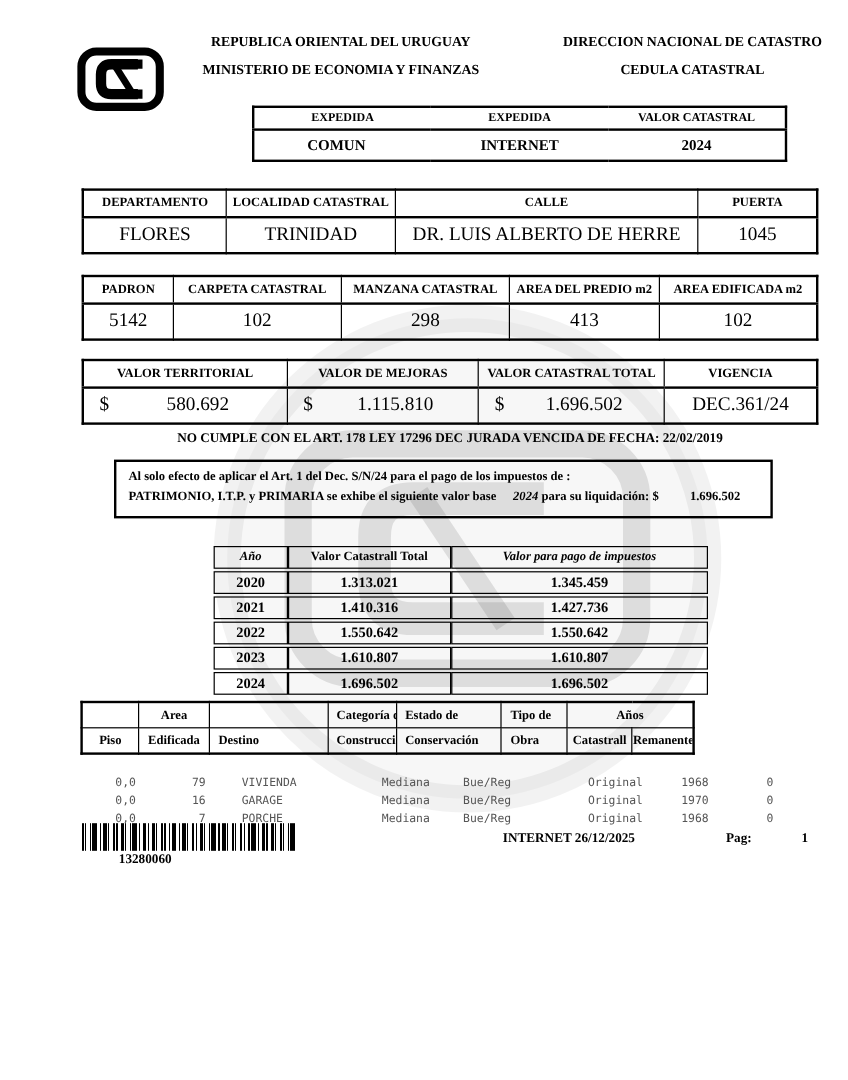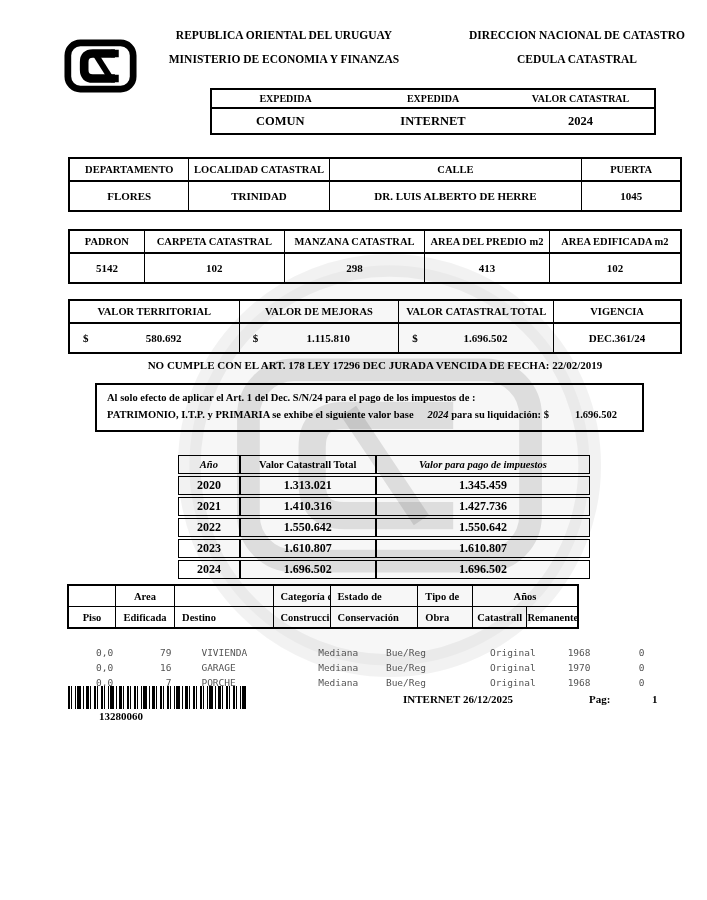--- a/index.html
+++ b/index.html
@@ -18,21 +18,21 @@
   td{padding:0;overflow:hidden;white-space:nowrap;}
   
   .t1{position:absolute;left:210px;top:88px;width:446px;border:2px solid #000;}
   .t1 .th td{font-weight:bold;font-size:10px;text-align:center;height:17px;border-bottom:2px solid #000;}
   .t1 .tv td{font-weight:bold;font-size:12.5px;text-align:center;height:24px;}
   .t1 .tv td.left{text-align:left;padding-left:44px;}
   
   .grid{position:absolute;left:68px;width:614px;border:2px solid #000;}
   .grid td{border:1.5px solid #000;}
   .grid .th td{font-weight:bold;font-size:10.5px;text-align:center;height:21px;border-bottom:2px solid #000;}
-  .grid .tv td{font-weight:bold;font-size:11px;text-align:center;height:28px;}
+  .grid .tv td{font-weight:normal;font-size:16px;text-align:center;height:28px;}
   .t2{top:157px;} .t3{top:229px;} .t4{top:299px;}
   .money{display:flex;align-items:center;}
   .money .sym{padding-left:13px;}
   .money .num{flex:1;text-align:center;}
   
   .warning{position:absolute;left:68px;top:359px;width:614px;text-align:center;font-weight:bold;font-size:11px;}
   
   .notice{position:absolute;left:95px;top:383px;width:527px;border:2px solid #000;
           padding:5px 8px 7px 10px;font-weight:bold;font-size:10.5px;line-height:16.5px;}
   .notice .yr{font-style:italic;margin-left:14px;}
@@ -55,21 +55,21 @@
   .constr-body .ra2{text-align:right;padding-right:22px;}
   .constr-body .la{text-align:left;padding-left:8px;}
   .constr-body .ca{text-align:center;}
   
   .barcode{position:absolute;left:68px;top:686px;width:178px;height:23px;
     background:repeating-linear-gradient(90deg,
       #000 0 2px,#fff 2px 3px,#000 3px 4px,#fff 4px 7px,#000 7px 8px,#fff 8px 9px,
       #000 9px 13px,#fff 13px 15px,#000 15px 16px,#fff 16px 18px,#000 18px 21px,#fff 21px 22px,
       #000 22px 23px,#fff 23px 26px,#000 26px 28px,#fff 28px 29px,#000 29px 30px,#fff 30px 33px);}
   .barcode-num{position:absolute;left:99px;top:710px;font-weight:bold;font-size:11px;}
-  .ftxt{position:absolute;top:693px;font-weight:bold;font-size:11px;}
+  .ftxt{position:absolute;top:693px;font-weight:bold;font-size:11px;margin-left:16px;}
   .f-internet{left:403px;} .f-pag{left:589px;} .f-pagenum{left:652px;}
 </style>
 </head>
 <body>
 
 <div class="page">
 
   <svg class="watermark" viewBox="0 0 100 100">
     <circle cx="50" cy="50" r="44" fill="rgba(0,0,0,0.030)" stroke="rgba(0,0,0,0.05)" stroke-width="5"></circle>
     <g stroke="rgba(0,0,0,0.10)" fill="none">

